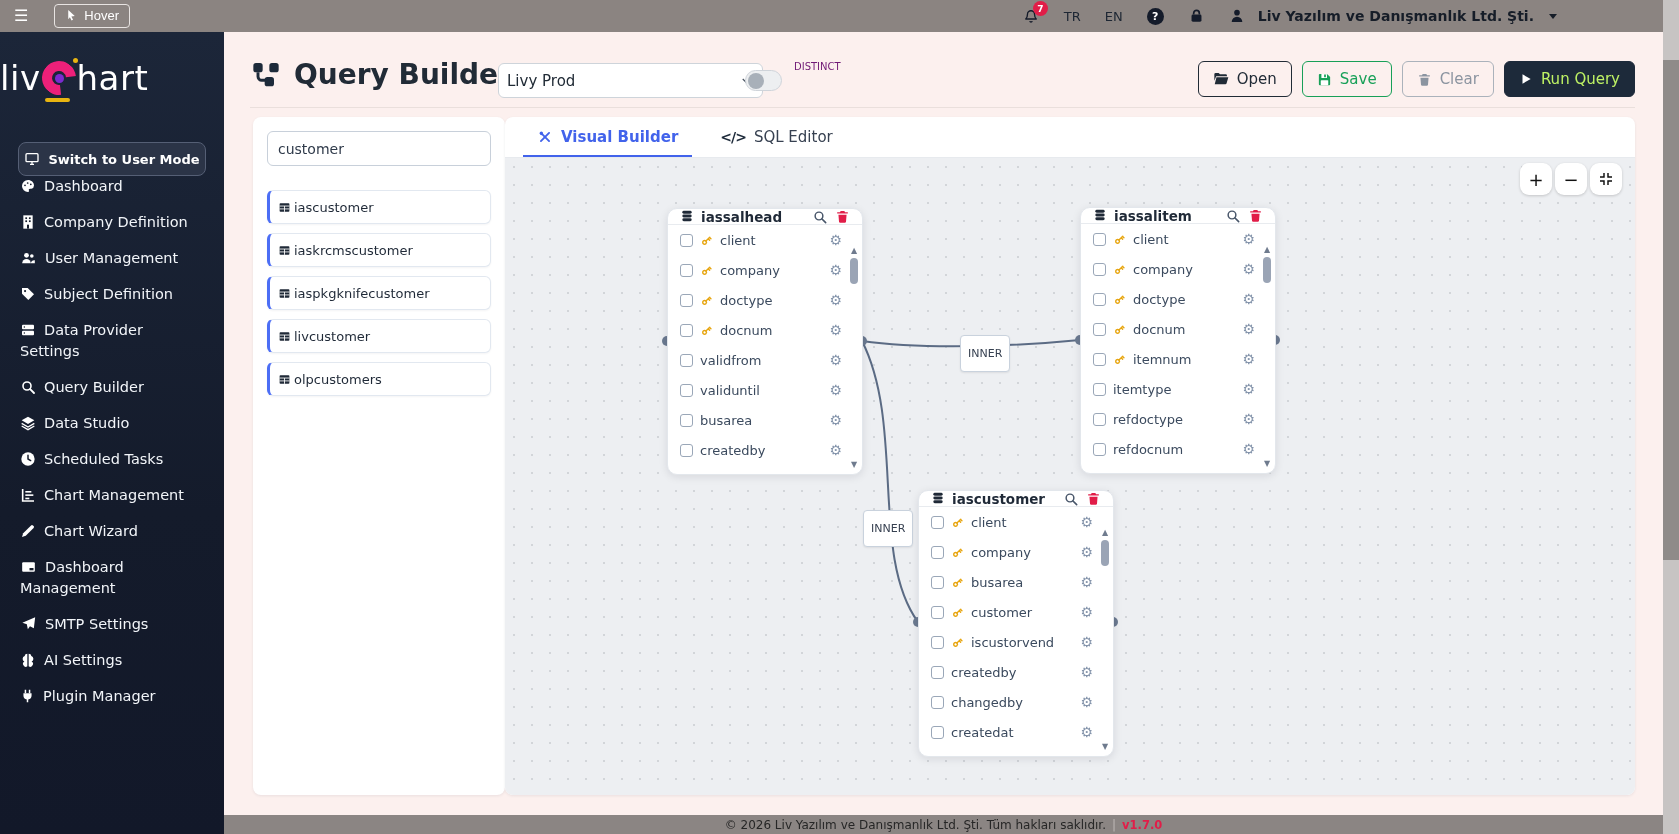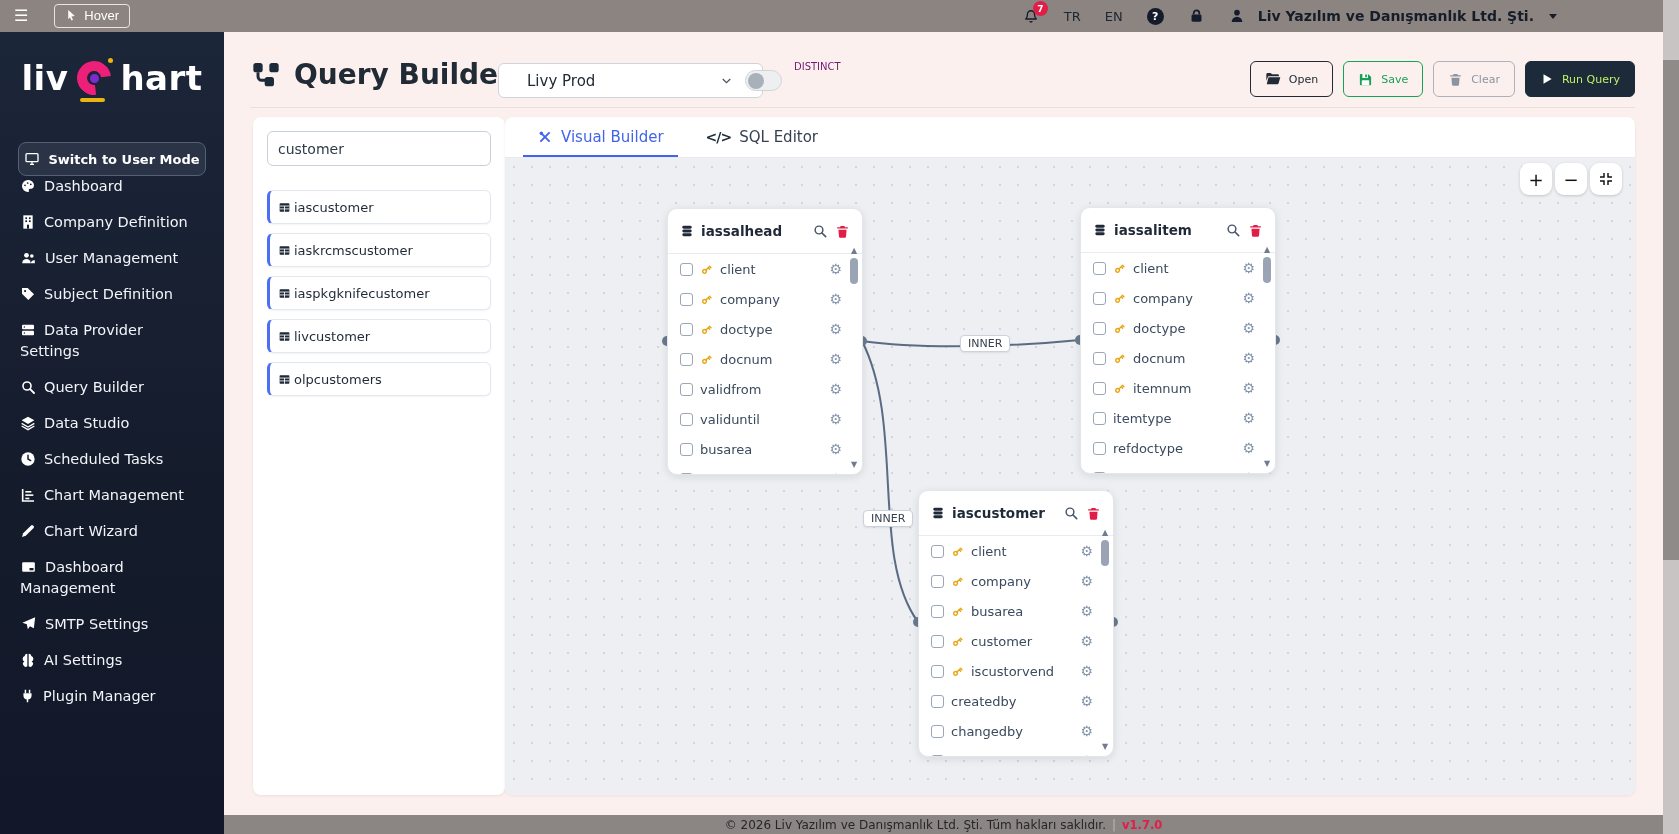--- a/index.html
+++ b/index.html
@@ -19,69 +19,69 @@
   .bell-wrap{position:relative;cursor:pointer;}
   .badge{position:absolute;top:-6px;right:-8px;min-width:15px;height:15px;border-radius:8px;background:#e11d48;color:#fff;font-size:9px;font-weight:bold;display:flex;align-items:center;justify-content:center;padding:0 3px;}
   .lang{font-size:13px;color:#1d2633;cursor:pointer;}
   .help-circle{width:17px;height:17px;border-radius:50%;background:#141b2a;color:#fff;font-size:11px;font-weight:bold;display:flex;align-items:center;justify-content:center;cursor:pointer;}
   .user-menu{display:flex;align-items:center;gap:13px;cursor:pointer;font-weight:bold;}
   .user-name{font-size:14px;color:#161d28;}
   .caret{width:0;height:0;border-left:4px solid transparent;border-right:4px solid transparent;border-top:5px solid #161d28;margin-left:2px;}
 
   
   .sidebar{position:absolute;left:0;top:32px;width:224px;height:802px;background:linear-gradient(180deg,#1c2639 0%,#141b2b 60%,#121829 100%);z-index:5;}
-  .logo{display:flex;align-items:center;justify-content:center;margin-top:26px;color:#fff;font-size:34px;font-weight:bold;letter-spacing:.5px;gap:8px;}
+  .logo{display:flex;align-items:center;margin-top:26px;color:#fff;font-size:34px;font-weight:normal;letter-spacing:.5px;}
   .logo-c{position:relative;width:34px;height:34px;margin:0 1px;}
   .logo-c .ring{position:absolute;inset:0;border-radius:50%;border:10px solid #ed2079;border-right-color:transparent;transform:rotate(38deg);}
   .logo-c .core{position:absolute;left:13px;top:13px;width:9px;height:9px;border-radius:50%;background:#7b2bd0;}
   .logo-c .bar{position:absolute;left:3px;bottom:-7px;width:25px;height:4px;background:#e9b511;border-radius:2px;}
   .logo-c .tdot{position:absolute;right:-2px;top:-3px;width:5px;height:5px;border-radius:50%;background:#e9b511;}
   .switch-btn{display:flex;align-items:center;justify-content:center;gap:8px;margin:44px 18px 0;height:34px;background:#2b3447;border:1px solid #555f75;border-radius:8px;color:#fff;font-size:13px;font-weight:bold;cursor:pointer;}
   .nav{list-style:none;padding:0 20px;}
   .nav li{margin-bottom:15px;color:#f2f5f9;font-size:14.5px;line-height:21px;cursor:pointer;}
   .nav li svg{display:inline-block;vertical-align:-3px;margin-right:8px;}
 
   
   .main{position:absolute;left:224px;top:32px;width:1439px;height:783px;background:#fcf0ee;}
   .page-head{position:absolute;left:26px;top:26px;display:flex;align-items:center;gap:12px;}
   .page-title{font-size:28px;font-weight:600;color:#212b36;}
-  .ds-select{position:absolute;left:274px;top:31px;width:265px;height:35px;background:#fff;border:1px solid #ced4da;border-radius:6px;display:flex;align-items:center;padding:0 28px;font-size:15px;color:#212b36;cursor:pointer;}
+  .ds-select{position:absolute;left:274px;top:31px;width:265px;height:35px;background:#fff;border:1px solid #ced4da;border-radius:6px;display:flex;align-items:center;padding:0 8px;font-size:15px;color:#212b36;cursor:pointer;}
   .ds-select svg{margin-left:auto;}
   .toggle{position:absolute;left:521px;top:38px;width:37px;height:21px;border-radius:11px;background:#edeff1;border:1px solid #cfd4da;cursor:pointer;}
   .toggle .knob{position:absolute;left:2px;top:1.5px;width:16px;height:16px;border-radius:50%;background:#a8b0b9;}
   .distinct-label{position:absolute;left:570px;top:29px;font-size:10px;color:#701a75;}
   .head-buttons{position:absolute;right:28px;top:29px;display:flex;gap:10px;}
-  .btn{display:flex;align-items:center;gap:8px;height:36px;padding:0 14px;border-radius:6px;font-size:11px;background:transparent;cursor:pointer;font-family:inherit;}
+  .btn{display:flex;align-items:center;gap:8px;height:36px;padding:0 14px;border-radius:6px;font-size:15px;background:transparent;cursor:pointer;font-family:inherit;}
   .btn-open{border:1px solid #212b36;color:#212b36;}
   .btn-save{border:1px solid #18a058;color:#18a058;}
   .btn-clear{border:1px solid #aab2bb;color:#8b94a0;cursor:default;}
   .btn-run{border:1px solid #1d2a3a;background:#1d2a3a;color:#bef264;}
   .head-divider{position:absolute;left:26px;right:28px;top:75px;height:1px;background:#eadfdc;}
 
   
   .panel-left{position:absolute;left:29px;top:85px;width:252px;height:678px;background:#fff;border-radius:8px;box-shadow:0 1px 3px rgba(30,41,59,.08);padding:14px;}
   .tbl-search{width:100%;height:35px;border:1px solid #c8d0da;border-radius:6px;padding:0 10px;font-size:14px;color:#2f3a4a;font-family:inherit;outline:none;}
   .tbl-list{margin-top:24px;}
   .tbl-item{display:flex;align-items:center;gap:3px;height:34px;margin-bottom:9px;padding:0 8px;background:#fff;border:1px solid #e2e8f0;border-left:3px solid #4c6ef5;border-radius:6px;box-shadow:0 1px 2px rgba(30,41,59,.05);font-size:13px;color:#1f2937;cursor:pointer;}
 
   
   .panel-right{position:absolute;left:281px;top:85px;width:1130px;height:678px;background:#fff;border-radius:8px;box-shadow:0 1px 3px rgba(30,41,59,.08);overflow:hidden;}
   .tabs{height:41px;border-bottom:1px solid #e7eaee;display:flex;align-items:center;padding-left:18px;gap:14px;}
   .tab{height:100%;display:flex;align-items:center;gap:8px;padding:0 14px;font-size:15px;cursor:pointer;color:#374151;}
-  .tab.active{color:#4263eb;font-weight:400;box-shadow:inset 0 -2px 0 #4263eb;}
+  .tab.active{color:#4263eb;font-weight:700;box-shadow:inset 0 -2px 0 #4263eb;}
   .code-glyph{font-weight:600;font-size:14px;color:#1d2a3a;letter-spacing:-1px;}
   .canvas{position:absolute;left:0;top:41px;right:0;bottom:0;background-color:#edeff2;background-image:radial-gradient(#d2d5d9 1.2px,transparent 1.2px);background-size:18px 18px;}
   .zoom-ctrls{position:absolute;top:5px;right:13px;display:flex;gap:3px;}
   .zbtn{width:32px;height:32px;border-radius:9px;background:#fff;box-shadow:0 1px 3px rgba(0,0,0,.18);border:none;display:flex;align-items:center;justify-content:center;font-size:18px;color:#111;cursor:pointer;font-family:inherit;}
   .joins-svg{position:absolute;inset:0;pointer-events:none;}
-  .join-label{position:absolute;background:#fff;border:1px solid #c9d2dd;border-radius:4px;padding:1px 7px;font-size:11px;color:#374151;box-shadow:0 1px 2px rgba(0,0,0,.08);}
+  .join-label{position:absolute;background:#fff;border:1px solid #c9d2dd;border-radius:4px;padding:11px 7px;font-size:11px;color:#374151;box-shadow:0 1px 2px rgba(0,0,0,.08);}
 
   
   .card{position:absolute;width:196px;height:267px;background:#fff;border:1px solid #e3e7ec;border-radius:10px;box-shadow:0 2px 8px rgba(15,23,42,.10);overflow:hidden;}
-  .card-head{height:45px;display:flex;align-items:center;gap:7px;padding:0 12px;border-bottom:1px solid #e8ebef;cursor:move;}
+  .card-head{height:16px;display:flex;gap:7px;padding:0 12px;border-bottom:1px solid #e8ebef;cursor:move;}
   .card-title{font-size:13.5px;font-weight:bold;color:#1f2937;}
   .card-head .spacer{flex:1;}
   .field-row{height:30px;display:flex;align-items:center;gap:7px;padding:0 20px 0 12px;}
   .cb{appearance:none;-webkit-appearance:none;width:13px;height:13px;border:1.5px solid #9aa7b8;border-radius:3px;background:#fff;cursor:pointer;flex:none;}
   .fname{font-size:13px;color:#3b4a5e;}
   .gear{margin-left:auto;color:#8494ab;font-size:14px;cursor:pointer;line-height:1;}
   .rail{position:absolute;right:3px;top:37px;bottom:4px;width:10px;}
   .rail-arrow{color:#6f7b8e;font-size:8px;text-align:center;line-height:10px;cursor:pointer;}
   .rail-thumb{width:8px;height:26px;margin:2px auto 0;background:#9aa4b5;border-radius:4px;cursor:pointer;}
   .rail-down{position:absolute;bottom:0;left:0;right:0;}

